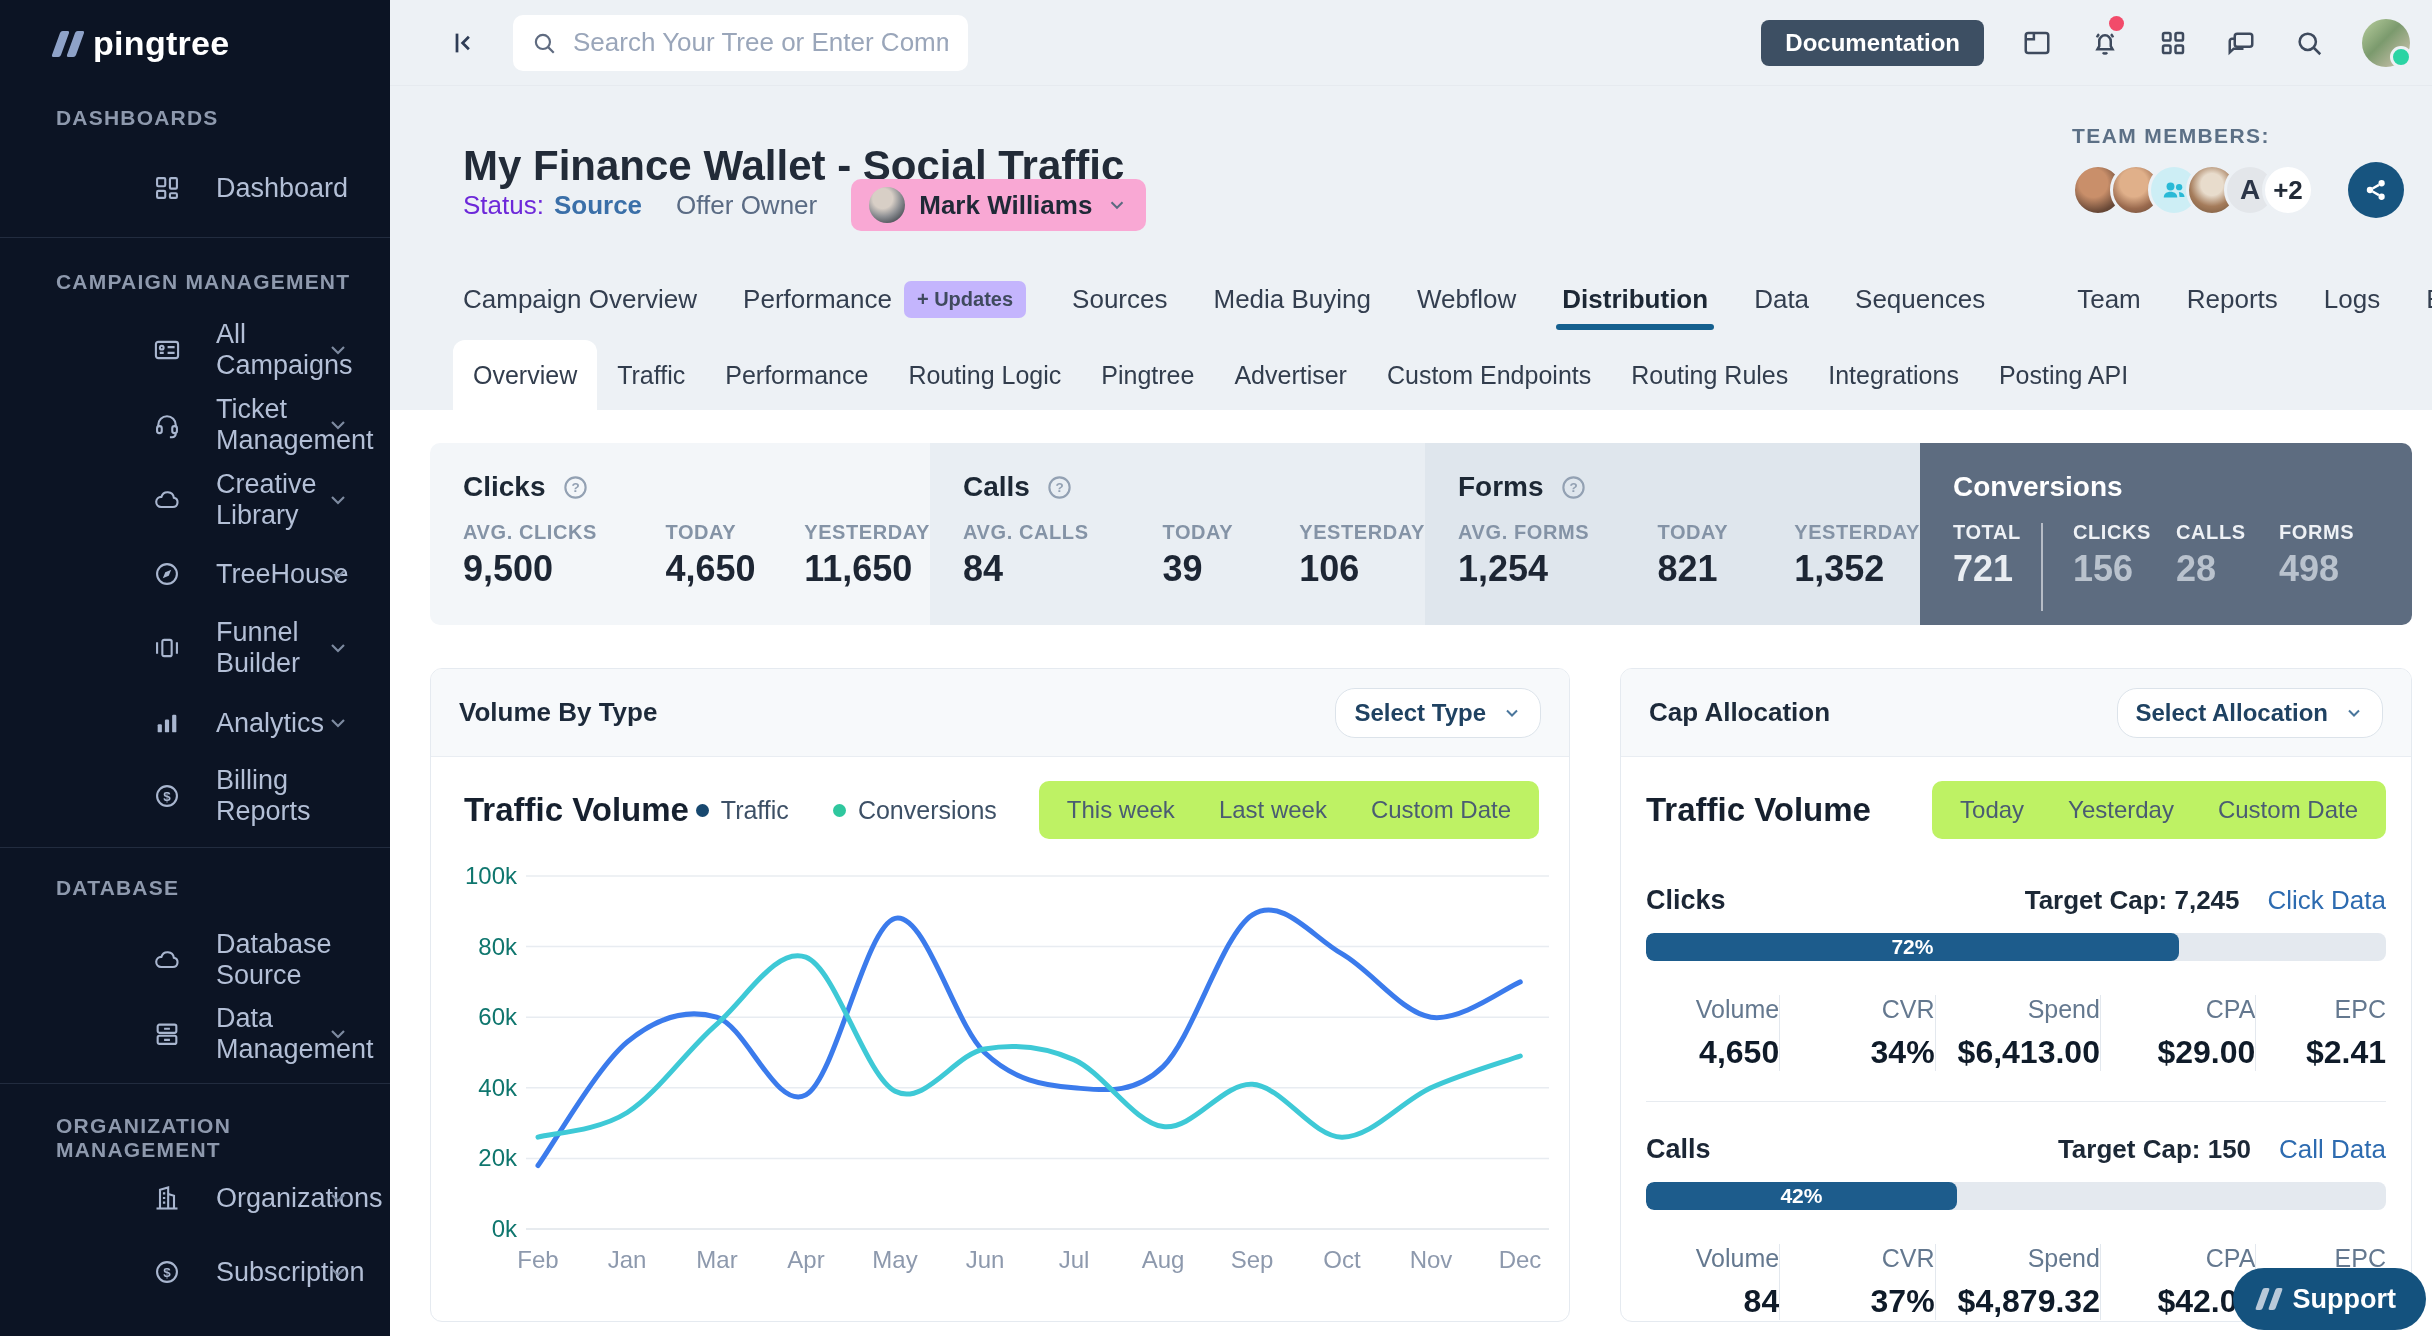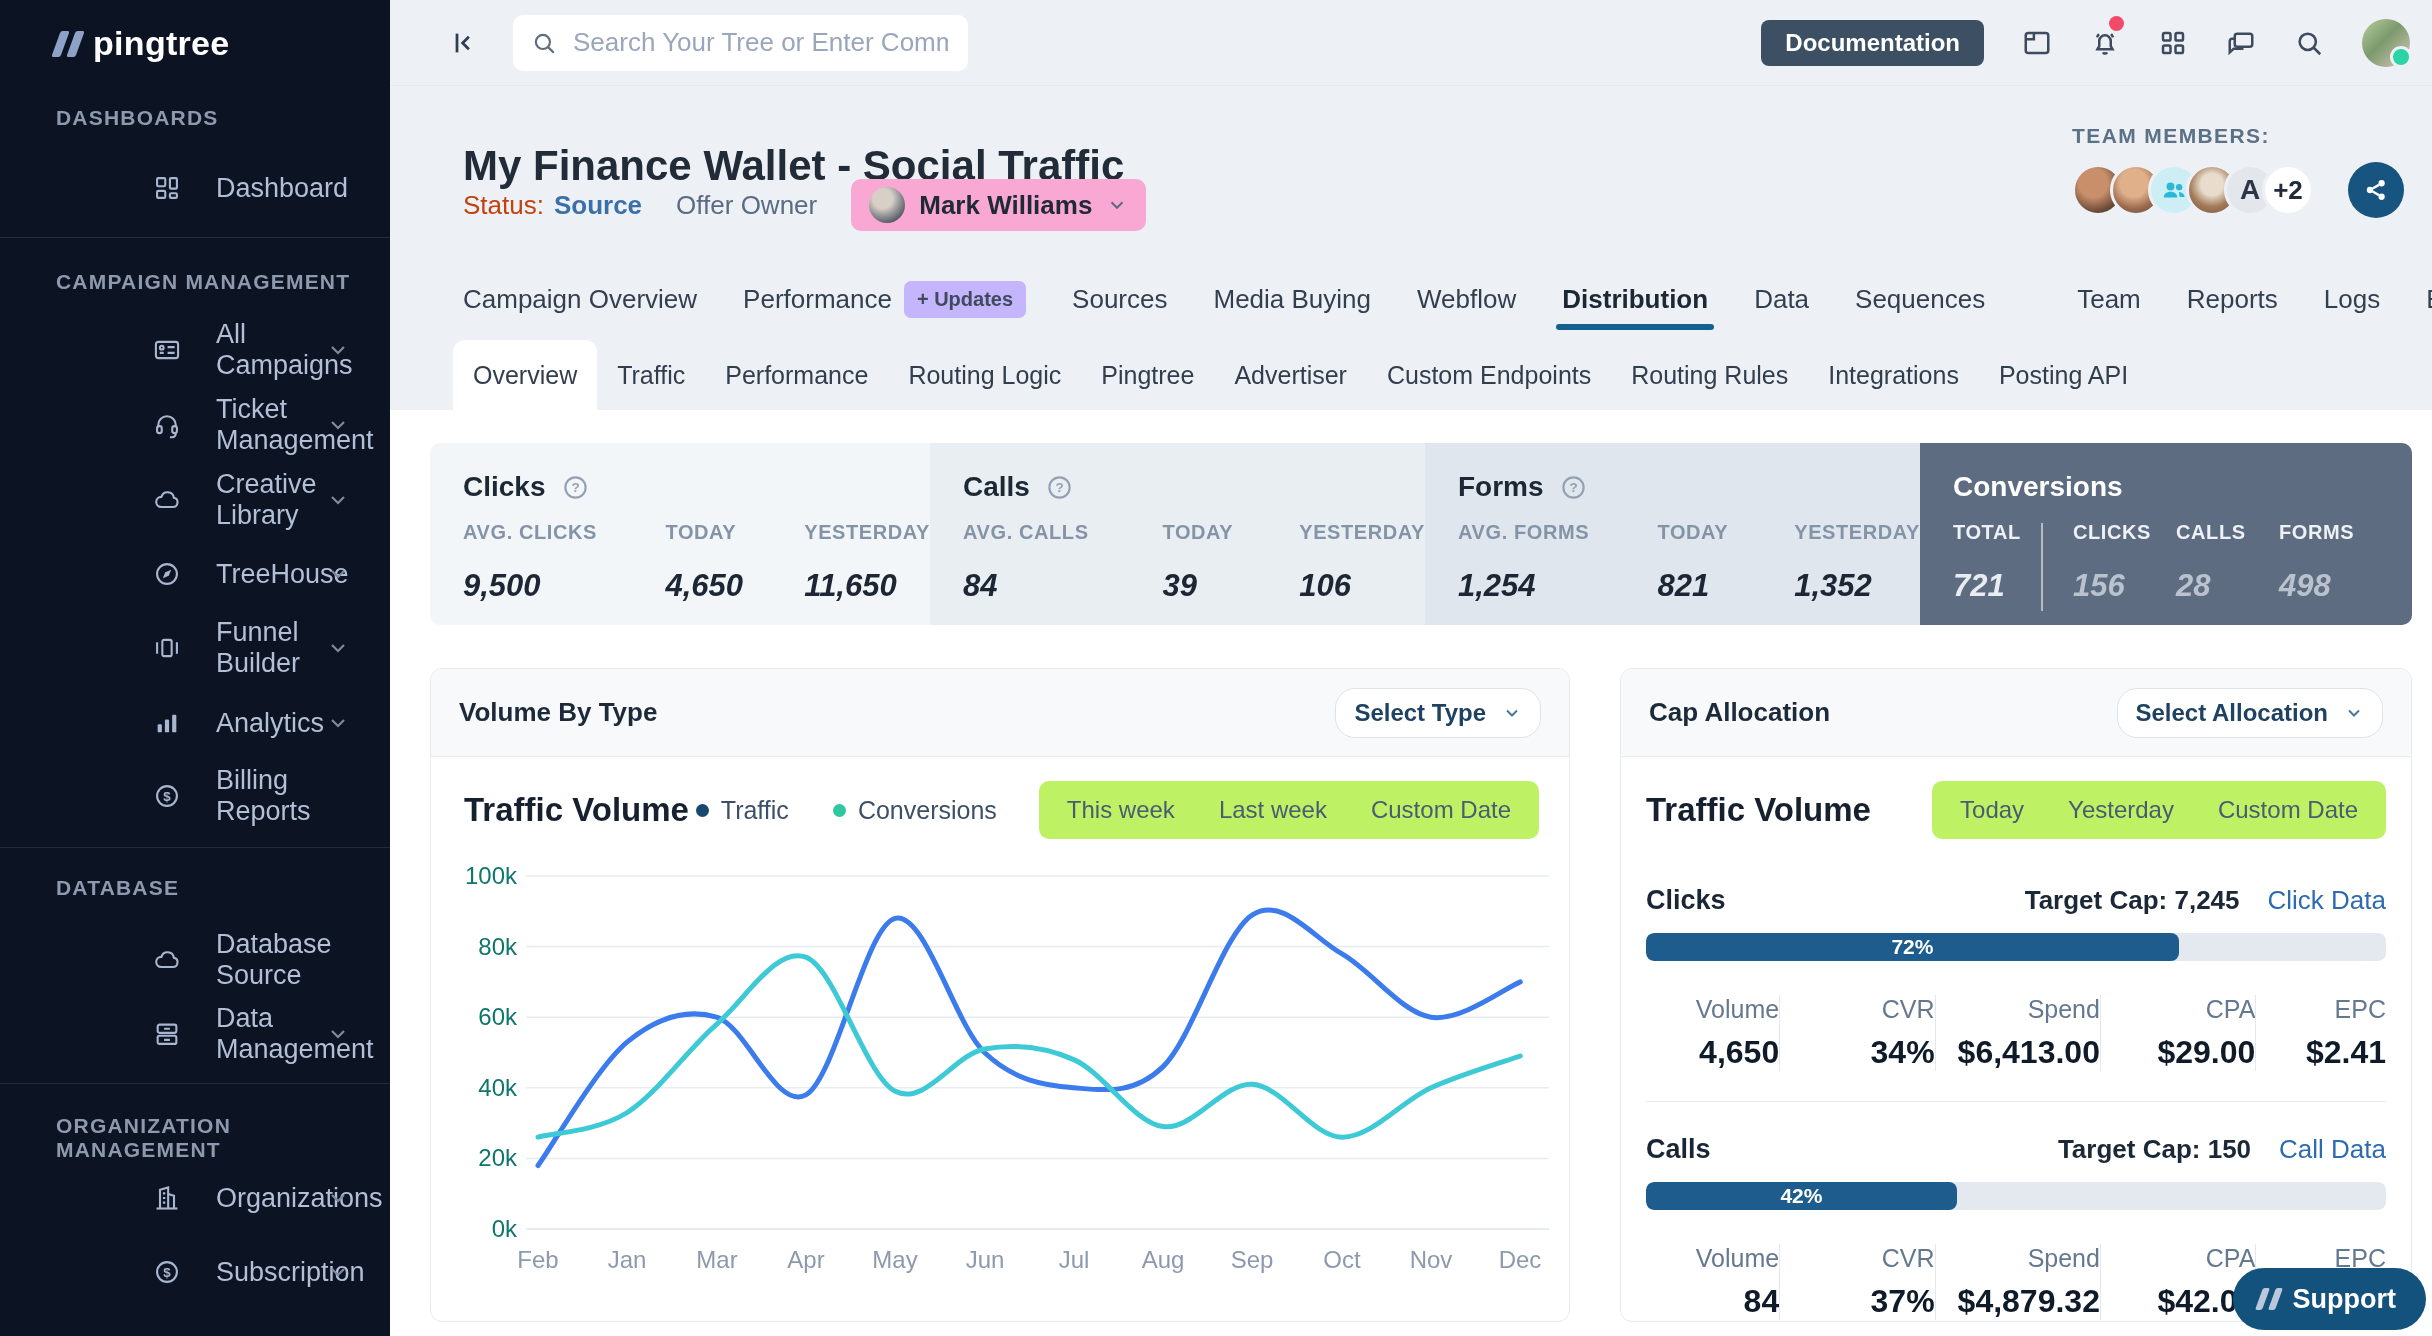--- a/index.html
+++ b/index.html
@@ -40,21 +40,21 @@
   .searchbox input::placeholder{color:#9aa6ba;}
   .top-right{margin-left:auto;display:flex;align-items:center;gap:38px;}
   .doc-btn{height:46px;padding:0 24px;background:#3d4f63;color:#fff;font-size:24px;font-weight:600;border:none;border-radius:8px;cursor:pointer;font-family:"Liberation Sans",sans-serif;}
   .bell-wrap{position:relative;}
   .red-dot{position:absolute;top:-12px;right:-4px;width:15px;height:15px;border-radius:50%;background:#f24b6a;}
   .avatar-top{position:relative;width:48px;height:48px;border-radius:50%;background:linear-gradient(135deg,#b9cf9f 0%,#7b9a6d 45%,#d9c9b8 100%);cursor:pointer;}
   .green-dot{position:absolute;right:-2px;bottom:-1px;width:16px;height:16px;border-radius:50%;background:#2bd4a4;border:3px solid #edf1f5;}
   
   .page-title{position:absolute;left:73px;top:114px;font-size:42px;font-weight:700;color:#222b38;}
   .status-row{position:absolute;left:73px;top:178px;height:54px;display:flex;align-items:center;gap:34px;}
-  .status-lbl{font-size:26px;color:#c2410c;}
+  .status-lbl{font-size:26px;color:#6d28d9;}
   .status-val{font-size:26px;font-weight:700;color:#3a6fa8;margin-left:-24px;}
   .owner-lbl{font-size:26px;color:#5a6b84;}
   .owner-pill{height:52px;background:#f9a8d4;border-radius:10px;display:flex;align-items:center;gap:14px;padding:0 18px;cursor:pointer;}
   .owner-ava{width:36px;height:36px;border-radius:50%;background:radial-gradient(circle at 38% 32%,#d8cfc6 0 30%,#8d8f93 55%,#41464d 85%);}
   .owner-name{font-size:26px;font-weight:600;color:#1f2937;}
   .owner-pill .chev{width:22px;height:22px;color:#5b6a80;}
   .team{position:absolute;right:28px;top:124px;width:332px;}
   .team-lbl{font-size:21px;font-weight:700;letter-spacing:1.4px;color:#5c7086;}
   .team-row{margin-top:14px;display:flex;align-items:center;}
   .stack{display:flex;}
@@ -87,21 +87,21 @@
   .sc4{flex:1;background:#5d6c80;color:#fff;}
   .scard-titlerow{display:flex;align-items:center;gap:16px;}
   .scard-title{font-size:28px;font-weight:700;color:#1d2835;}
   .sc4 .scard-title{color:#ffffff;}
   .help{width:27px;height:27px;color:#93a1b3;}
   .scols{display:flex;margin-top:18px;}
   .scol{display:flex;flex-direction:column;}
   .sc1 .scol:nth-child(1),.sc2 .scol:nth-child(1),.sc3 .scol:nth-child(1){width:248px;}
   .sc1 .scol:nth-child(2),.sc2 .scol:nth-child(2),.sc3 .scol:nth-child(2){width:170px;}
   .slabel{font-size:20px;font-weight:700;letter-spacing:.6px;color:#8493a6;}
-  .svalue{margin-top:24px;font-size:31px;font-weight:700;color:#1d2634;font-style:italic;}
+  .svalue{margin-top:4px;font-size:36px;font-weight:700;color:#1d2634;}
   .sc4 .slabel{color:#eef1f5;}
   .sc4 .svalue{color:#b9c2cd;}
   .sc4 .scol.total{width:88px;}
   .sc4 .scol.total .svalue{color:#e9edf2;}
   .cdiv{width:2px;background:rgba(255,255,255,.55);margin:2px 30px 0 0;height:88px;}
   .sc4 .scol.mid{width:103px;}
   
   .panel{position:absolute;top:258px;background:#ffffff;border:1.5px solid #e5eaf0;border-radius:12px;box-sizing:border-box;overflow:hidden;height:654px;}
   .panel-left{left:40px;width:1140px;}
   .panel-right{right:20px;width:792px;}

